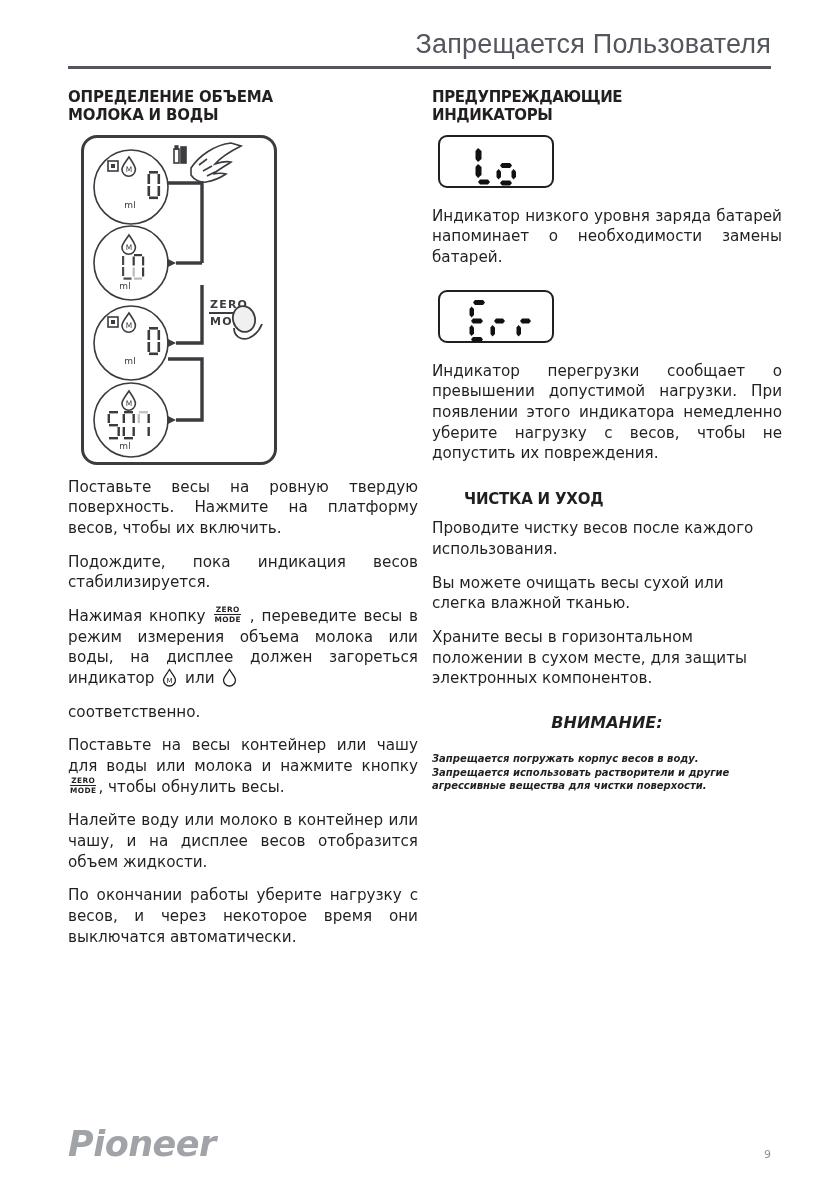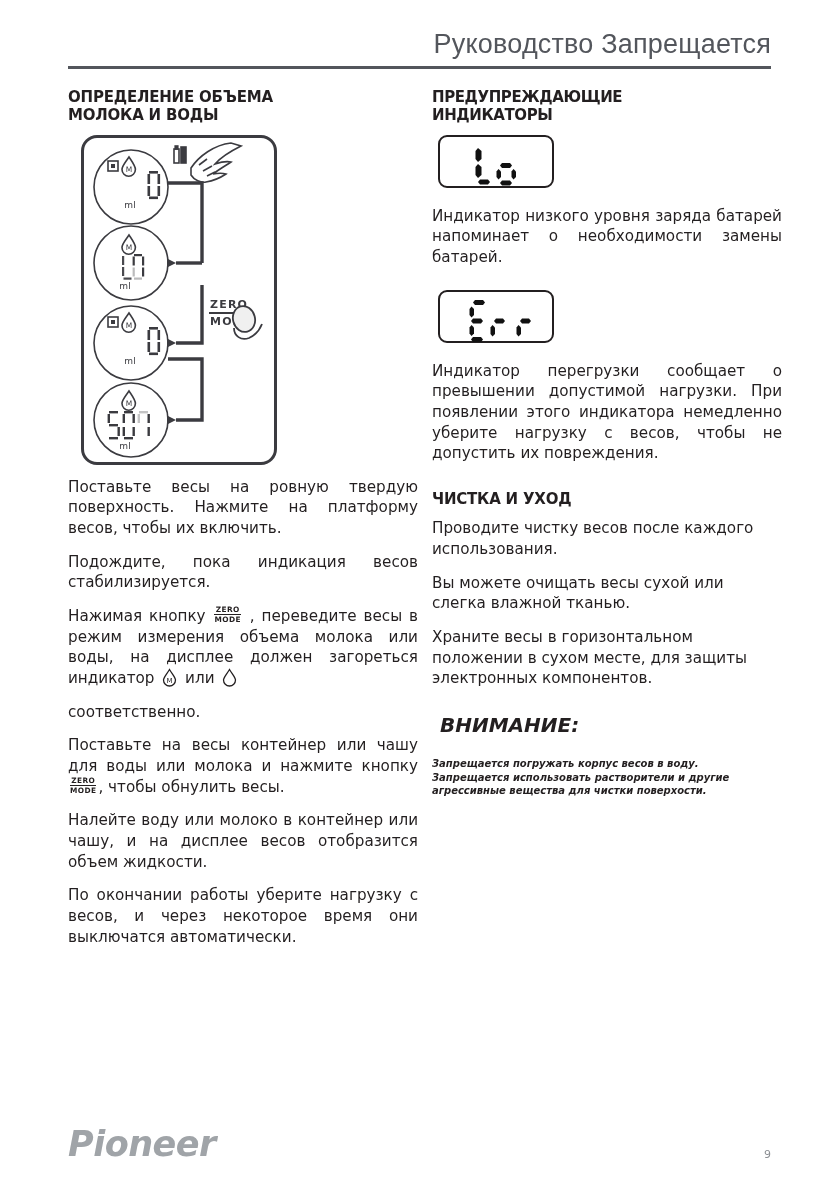--- a/index.html
+++ b/index.html
@@ -75,24 +75,25 @@
     font-family: "DejaVu Sans", sans-serif;
     font-size: 10px;
     line-height: 1.36;
     font-weight: bold;
     font-style: italic;
     margin: 0;
     text-align: left;
   }
   h3.warn-title {
     font-family: "DejaVu Sans", sans-serif;
-    font-size: 20px;
+    font-size: 16px;
     font-weight: bold;
     font-style: italic;
-    margin: 0 0 20px 8px;
+    margin: 0 0 20px 0;
+    text-align: center;
   }
 
   
   .zeromode-inline {
     display: inline-block;
     vertical-align: -1px;
     font-size: 7.4px;
     font-weight: bold;
     line-height: 1.05;
     letter-spacing: 0.4px;
@@ -158,21 +159,21 @@
     top: 1148px;
     font-family: "DejaVu Sans", sans-serif;
     font-size: 11px;
     color: #8b8e93;
   }
 </style>
 </head>
 <body>
 
 <div id="page-header">
-  <span class="title">Руководство Запрещается</span>
+  <span class="title">Запрещается Пользователя</span>
   <div class="rule"></div>
 </div>
 
 <div class="column" id="col-left">
 
   <h2 class="section-heading">
     <span>ОПРЕДЕЛЕНИЕ ОБЪЕМА</span><br>
     <span>МОЛОКА И ВОДЫ</span>
   </h2>
 
@@ -380,21 +381,21 @@
         <polygon points="52.5,33 55,35.5 55,42 52.5,44.5 50.5,42 50.5,35.5"></polygon>
 
         <polygon points="82,26.5 89,26.5 91,29 89,31.5 82,31.5 80,29"></polygon>
         <polygon points="78.5,33 81,35.5 81,42 78.5,44.5 76.5,42 76.5,35.5"></polygon>
       </g>
     </svg>
   </div>
 
   <p class="body">Индикатор перегрузки сообщает о превышении допустимой нагрузки. При появлении этого индикатора немедленно уберите нагрузку с весов, чтобы не допустить их повреждения.</p>
 
-  <h2 class="section-heading" style="margin-top:26px;">ЧИСТКА И УХОД</h2>
+  <h2 class="section-heading" style="margin-top:26px;margin-left:32px;">ЧИСТКА И УХОД</h2>
 
   <p class="body nojust">Проводите чистку весов после каждого использования.</p>
   <p class="body nojust">Вы можете очищать весы сухой или слегка влажной тканью.</p>
   <p class="body nojust">Храните весы в горизонтальном положении в сухом месте, для защиты электронных компонентов.</p>
 
   <h3 class="warn-title" style="margin-top:24px;">ВНИМАНИЕ:</h3>
 
   <p class="warn">Запрещается погружать корпус весов в воду.</p>
   <p class="warn">Запрещается использовать растворители и другие агрессивные вещества для чистки поверхости.</p>
 </div>

